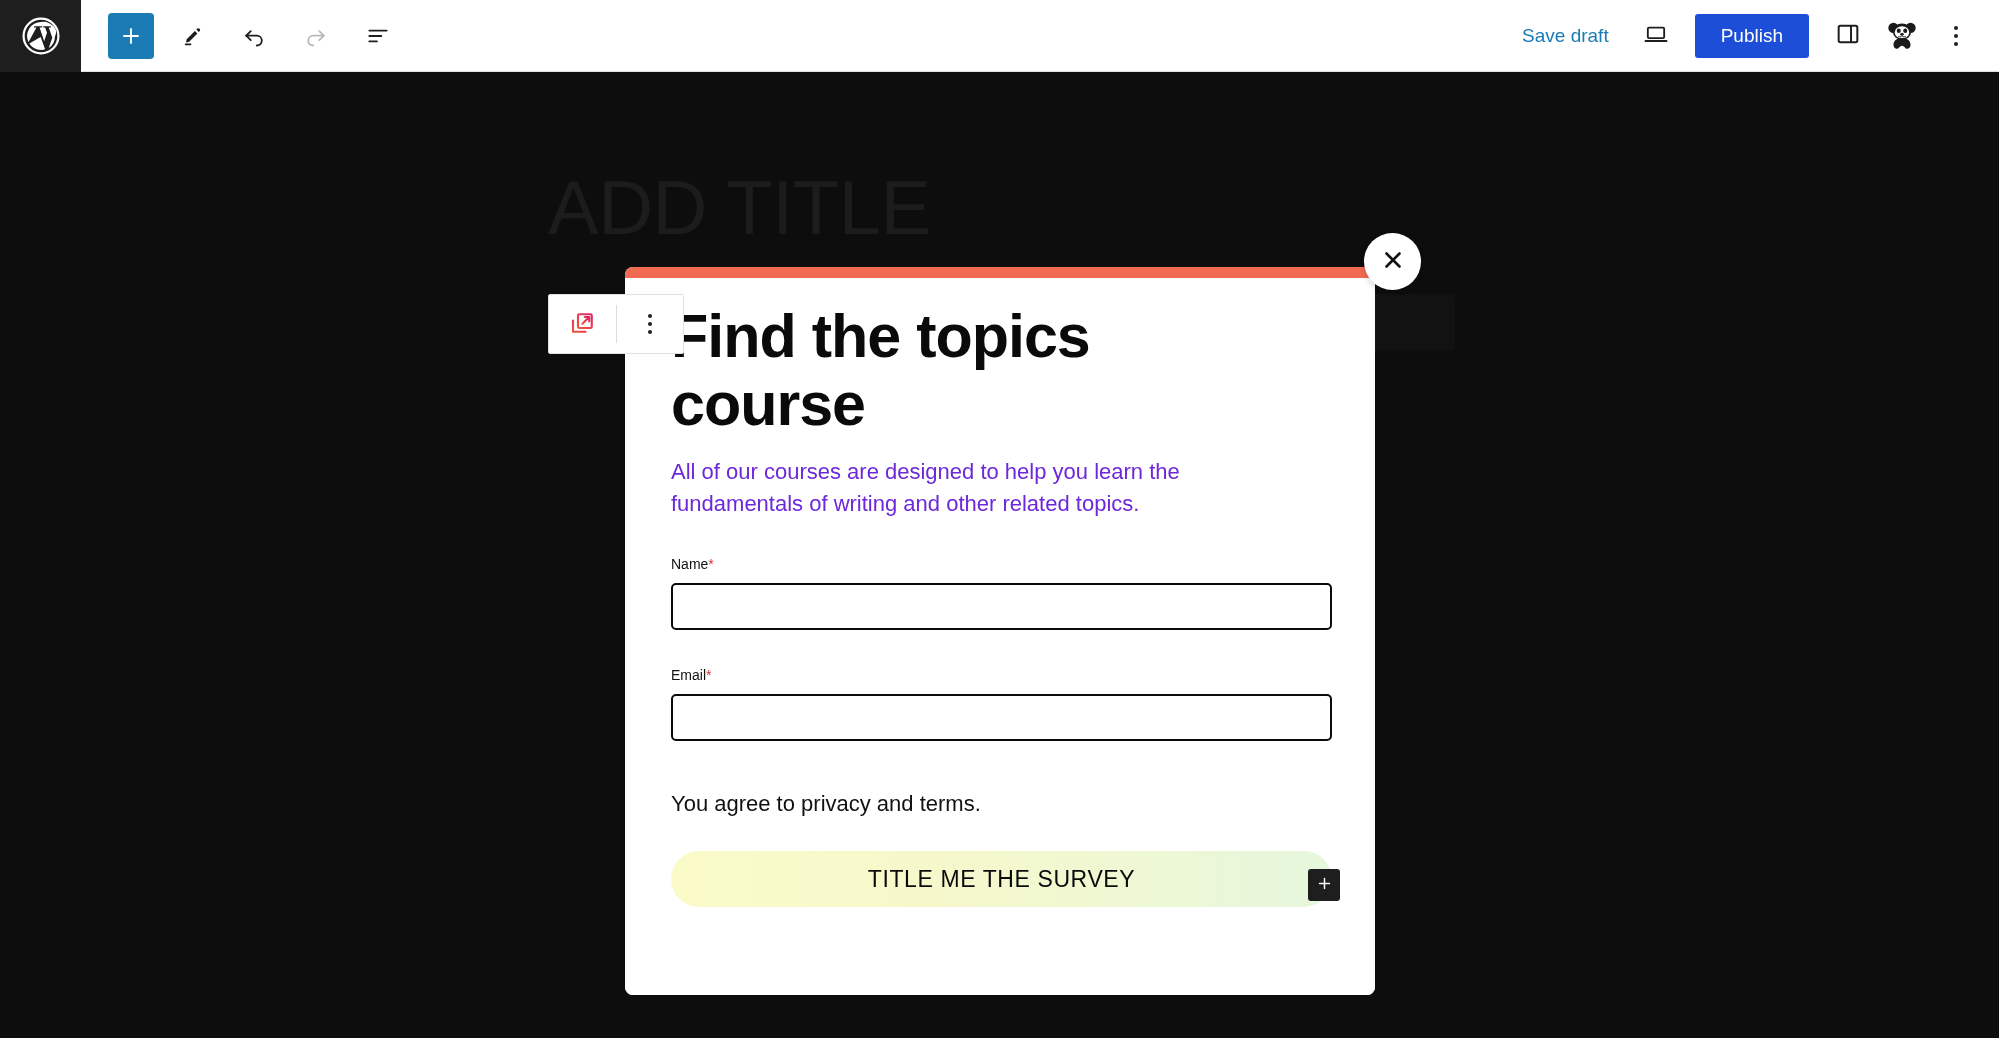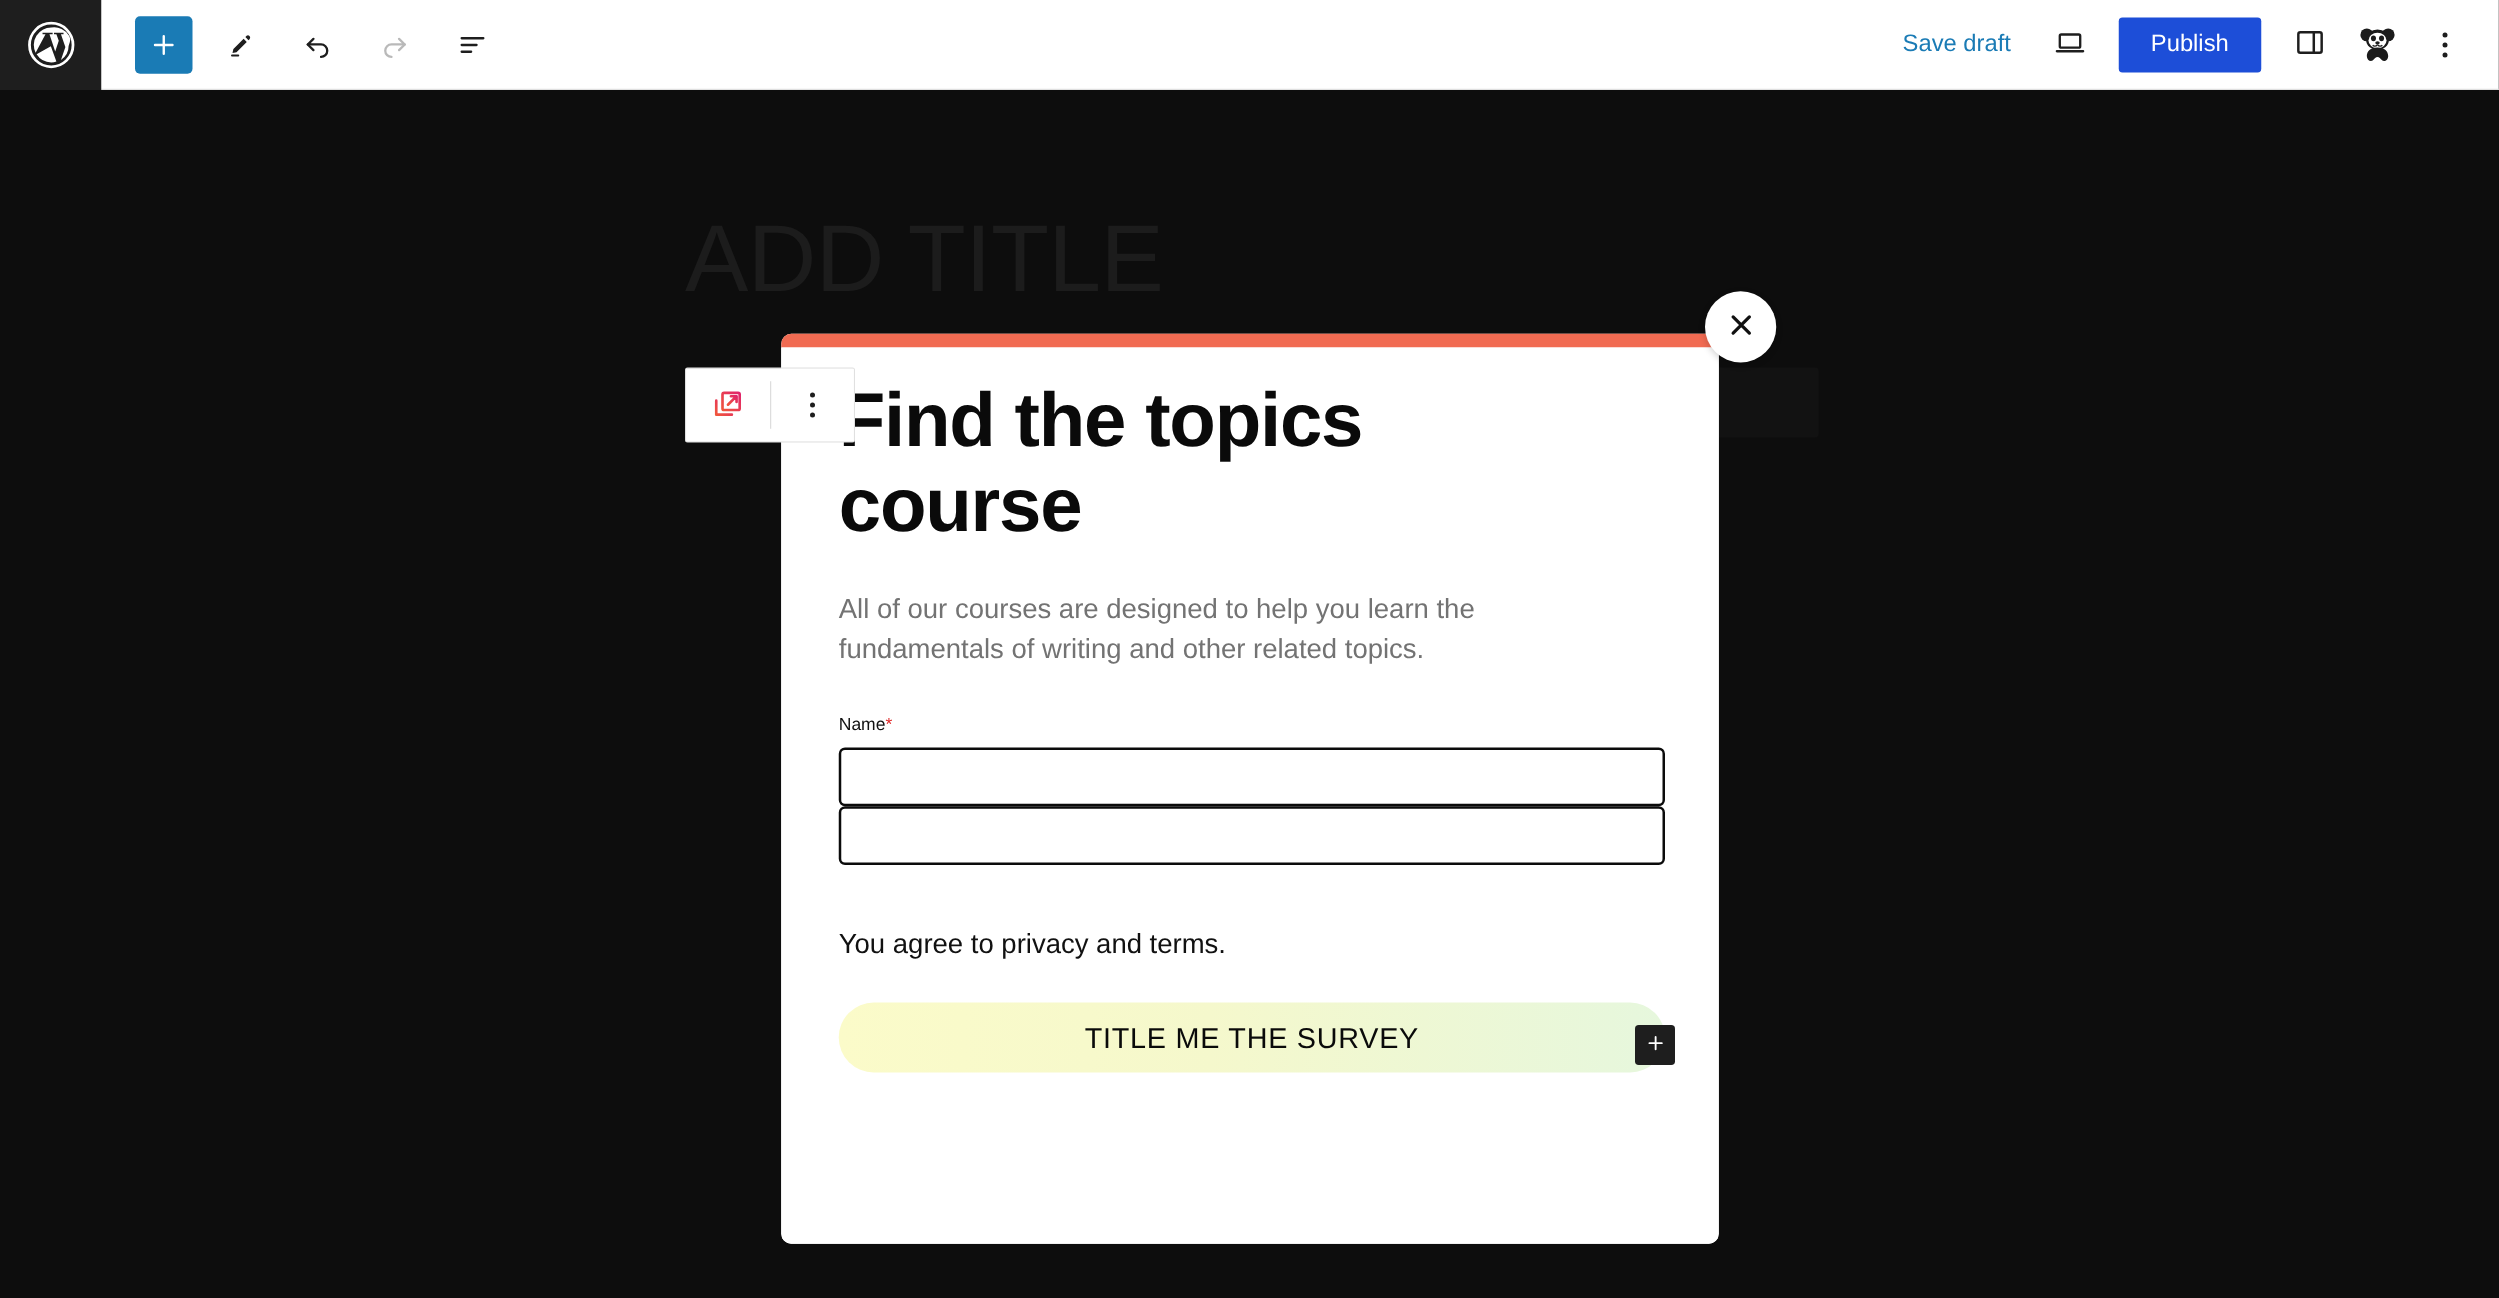--- a/index.html
+++ b/index.html
@@ -215,22 +215,22 @@
     font-weight: 700;
     color: #0a0a0a;
     letter-spacing: -1px;
     margin: 6px 0 0 0;
     font-family: "Liberation Sans", sans-serif;
     max-width: 590px;
   }
   .popup-desc {
     font-size: 22px;
     line-height: 1.45;
-    color: #737373;
-    margin-top: 32px;
+    color: #6d28d9;
+    margin-top: 17px;
     max-width: 580px;
     font-family: "Liberation Sans", sans-serif;
   }
   .field-label {
     font-size: 14px;
     color: #111;
     margin-top: 37px;
     margin-bottom: 11px;
     font-family: "Liberation Sans", sans-serif;
   }
@@ -450,20 +450,23 @@
 
       <h1 class="popup-heading">Find the topics course</h1>
 
       <p class="popup-desc">All of our courses are designed to help you learn the fundamentals of writing and other related topics.</p>
 
       <div class="field-label">
         <span>Name</span><span class="req">*</span>
       </div>
       <input class="field-input" type="text" placeholder="" style="">
 
+      <div class="field-label">
+        <span>Email</span><span class="req">*</span>
+      </div>
       <input class="field-input" type="text" placeholder="" style="">
 
       <p class="consent-text">You agree to privacy and terms.</p>
 
       <div class="submit-row">
         <button class="submit-btn">TITLE ME THE SURVEY</button>
         <button class="inline-inserter">
           <span>
             <svg width="17" height="17" viewBox="0 0 24 24">
               <path d="M12 5v14M5 12h14" stroke="#fff" stroke-width="2.1" stroke-linecap="round"></path>

